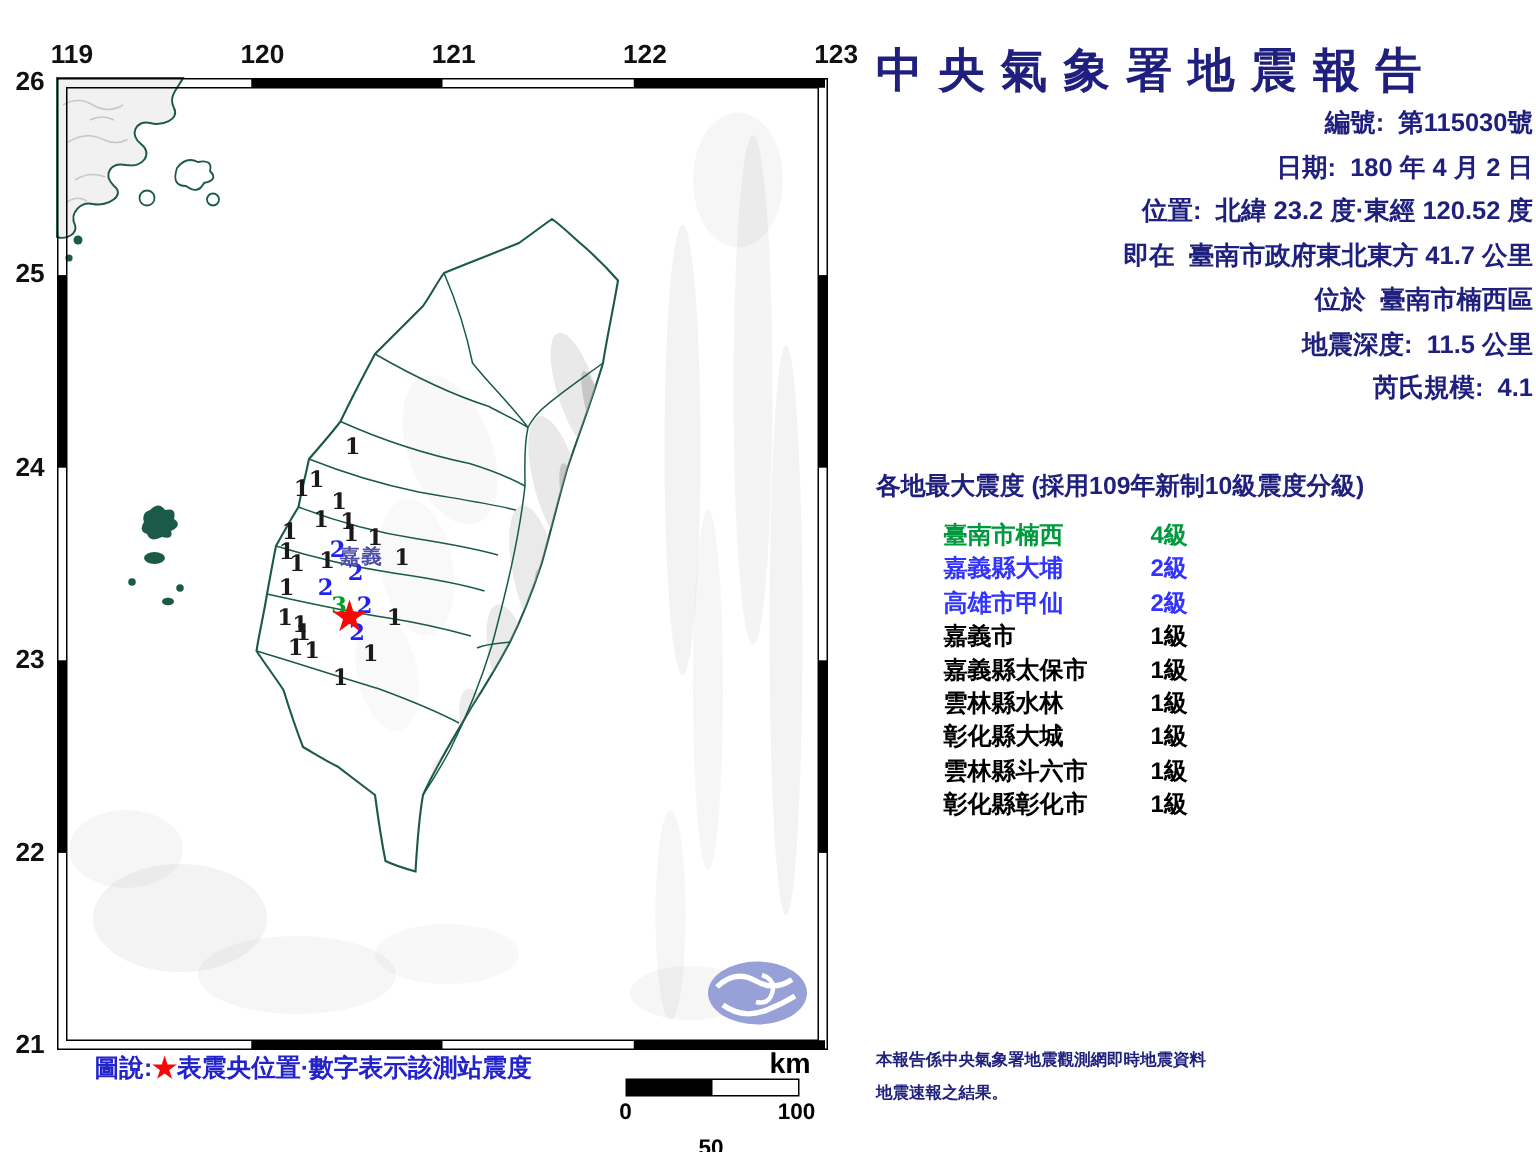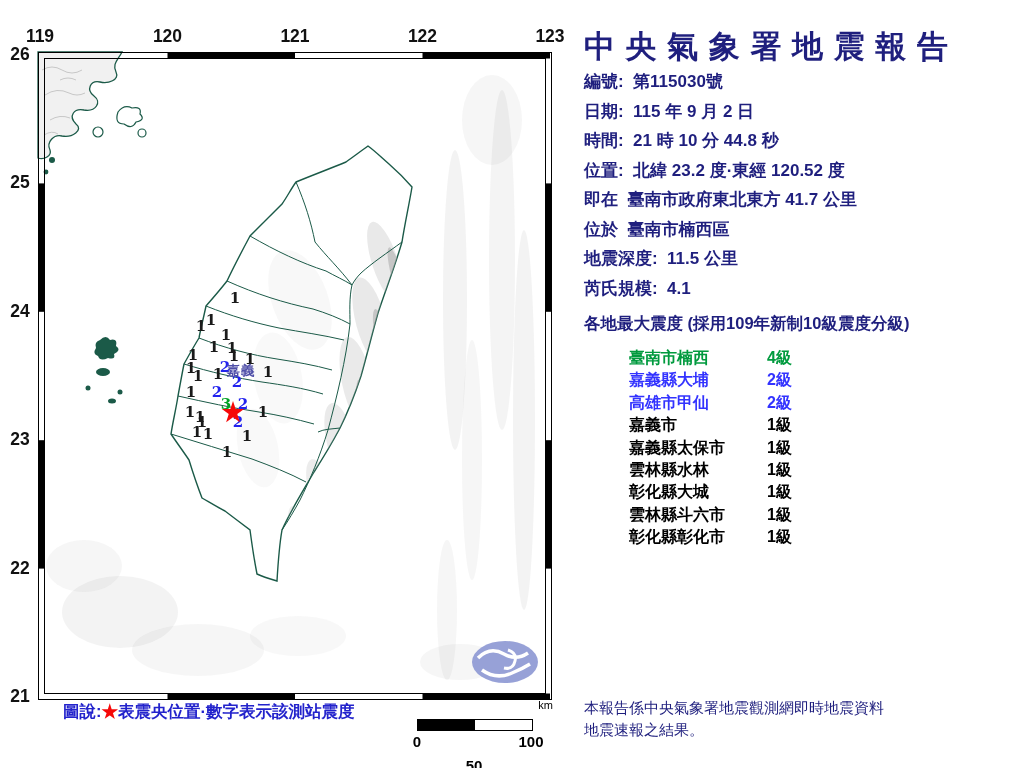--- a/index.html
+++ b/index.html
@@ -4,46 +4,46 @@
 <style>
   html,body{margin:0;padding:0;background:#fff;}
   body{width:1024px;height:768px;position:relative;overflow:hidden;
        font-family:"Liberation Sans",sans-serif;}
   .abs{position:absolute;}
 
   
   #report-title{left:584px;top:26px;width:436px;font-size:31px;font-weight:700;
     color:#1f1f7e;letter-spacing:1px;white-space:pre;}
   #report-fields{left:584px;top:67px;width:438px;}
-  .field-row{white-space:pre;font-size:17px;line-height:29.5px;font-weight:700;color:#1f1f7e;}
+  .field-row{white-space:pre;font-size:17px;line-height:29.5px;font-weight:700;color:#1f1f7e;text-align:right;}
   #intensity-header{left:584px;top:313px;width:438px;font-size:16.5px;font-weight:700;color:#1f1f7e;white-space:pre;}
   #intensity-table{left:584px;top:347px;width:300px;margin-left:45px;}
   .int-row{display:flex;font-size:16px;font-weight:700;line-height:22.4px;white-space:pre;}
   .int-place{width:138px;}
-  #footnote{left:584px;top:697px;width:436px;font-size:15px;line-height:21.5px;
-    font-weight:400;color:#1f1f7e;white-space:pre;}
+  #footnote{left:584px;top:697px;width:436px;font-size:11px;line-height:21.5px;
+    font-weight:700;color:#1f1f7e;white-space:pre;}
 
   
   #map-block{left:0;top:0;width:570px;height:768px;}
   #map-svg{position:absolute;left:0;top:0;}
   .axis-label{position:absolute;font-size:17.5px;font-weight:600;color:#111;}
-  .axis-top{width:44px;text-align:center;}
+  .axis-top{width:44px;text-align:right;}
   .axis-left{width:28px;text-align:center;}
 
   .marker{position:absolute;transform:translate(-50%,-50%);
     font-family:"DejaVu Serif",serif;font-size:15px;font-weight:700;line-height:15px;}
   #city-label{position:absolute;transform:translate(-50%,-50%);font-size:13.5px;
     font-weight:700;color:#4f4fa8;letter-spacing:1px;white-space:pre;}
   #epicenter{position:absolute;transform:translate(-50%,-50%);font-size:29px;
     color:#f60808;line-height:29px;}
 
   
   #legend{left:63px;top:701px;font-size:16.5px;font-weight:700;color:#2323cc;white-space:pre;}
   #legend .star{color:#f60808;}
-  #scalebar-km{left:513px;top:699px;width:40px;text-align:right;font-size:11px;font-weight:400;color:#000;}
+  #scalebar-km{left:513px;top:699px;width:40px;text-align:left;font-size:19px;font-weight:700;color:#000;}
   #scalebar{left:417px;top:719px;width:114px;height:10px;border:1.5px solid #000;background:#fff;}
   #scalebar-fill{position:absolute;left:0;top:0;width:57px;height:10px;background:#000;}
   .sb-tick{position:absolute;top:733px;width:44px;text-align:center;font-size:15px;font-weight:600;color:#000;}
 </style>
 </head>
 <body>
 
 <div class="abs" id="map-block">
 
   <svg id="map-svg" width="570" height="768" viewBox="0 0 570 768">
@@ -200,22 +200,21 @@
       <div class="marker" style="left: 226px; top: 404px; color: rgb(0, 160, 36);">3</div>
       <div id="city-label" style="left: 241px; top: 371px;">嘉義</div>
       <div id="epicenter" style="left: 233px; top: 412px;">★</div>
     </div>
 </div>
 
 <div class="abs" id="report-title">中 央 氣 象 署 地 震 報 告</div>
 
 <div class="abs" id="report-fields">
     <div class="field-row">編號:  第115030號</div>
-    <div class="field-row">日期:  115 年 9 月 2 日</div>
-    <div class="field-row">時間:  21 時 10 分 44.8 秒</div>
+    <div class="field-row">日期:  180 年 4 月 2 日</div>
     <div class="field-row">位置:  北緯 23.2 度·東經 120.52 度</div>
     <div class="field-row">即在  臺南市政府東北東方 41.7 公里</div>
     <div class="field-row">位於  臺南市楠西區</div>
     <div class="field-row">地震深度:  11.5 公里</div>
     <div class="field-row">芮氏規模:  4.1</div>
   </div>
 
 <div class="abs" id="intensity-header">各地最大震度 (採用109年新制10級震度分級)</div>
 
 <div class="abs" id="intensity-table">

